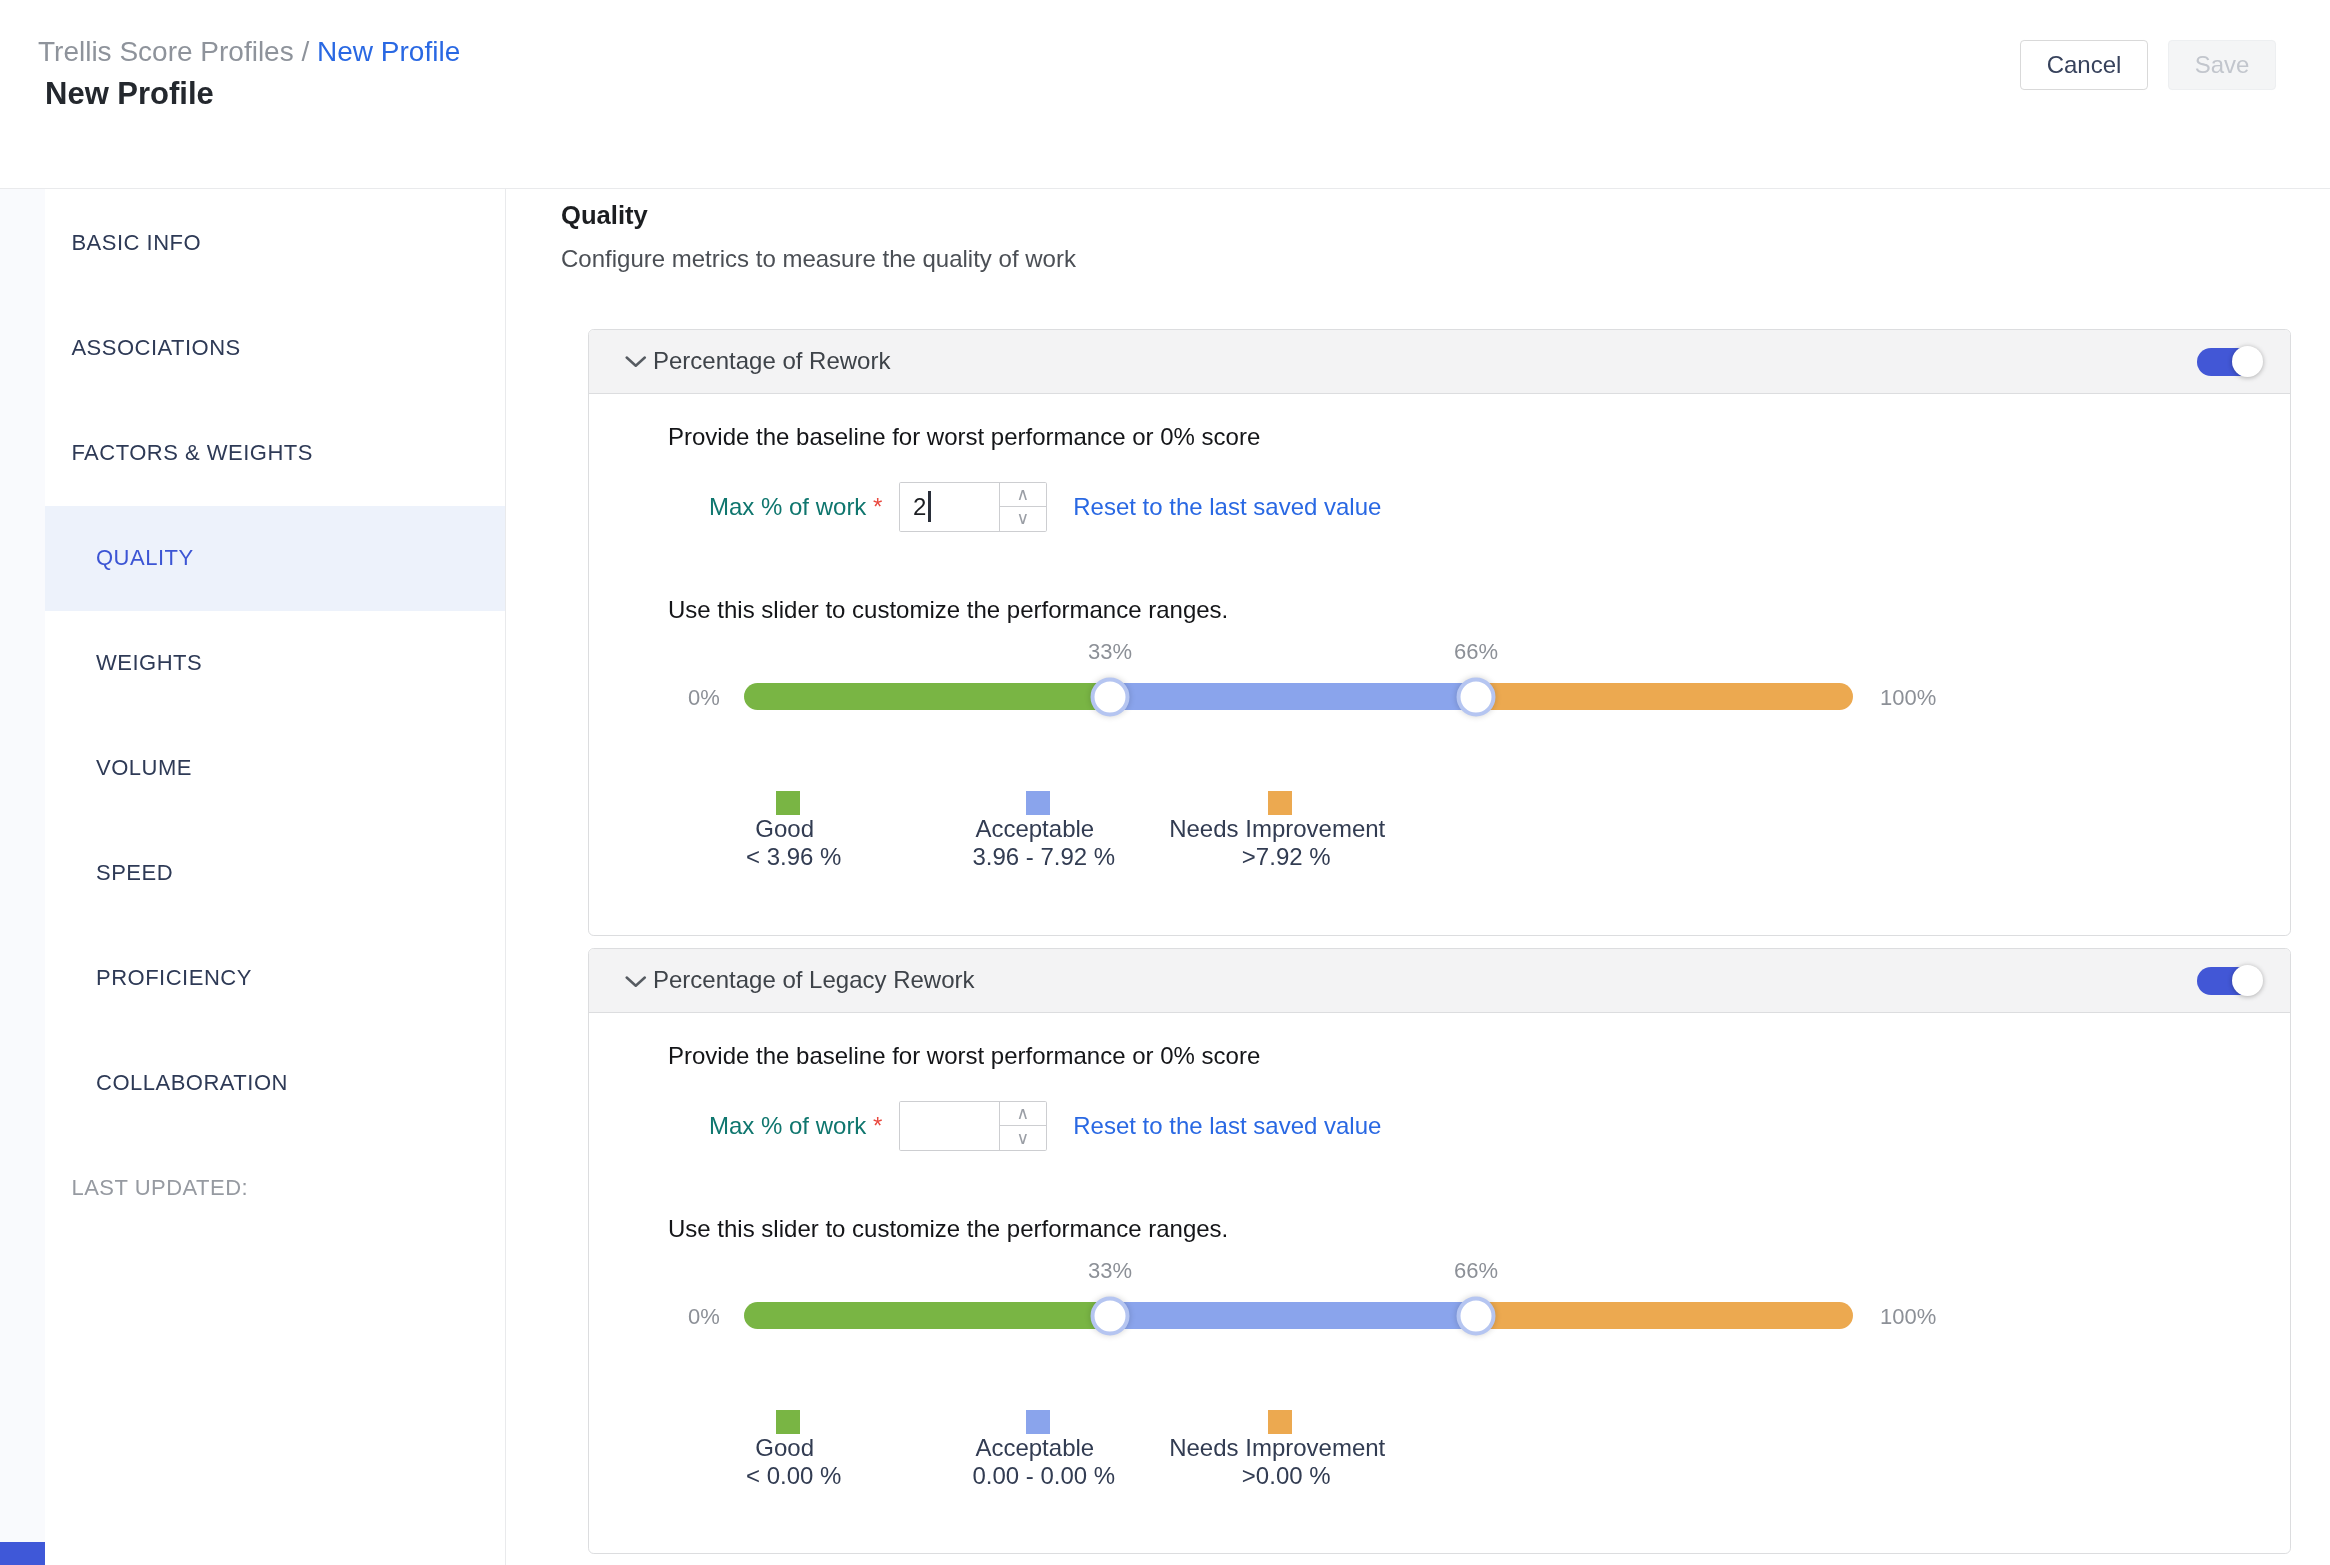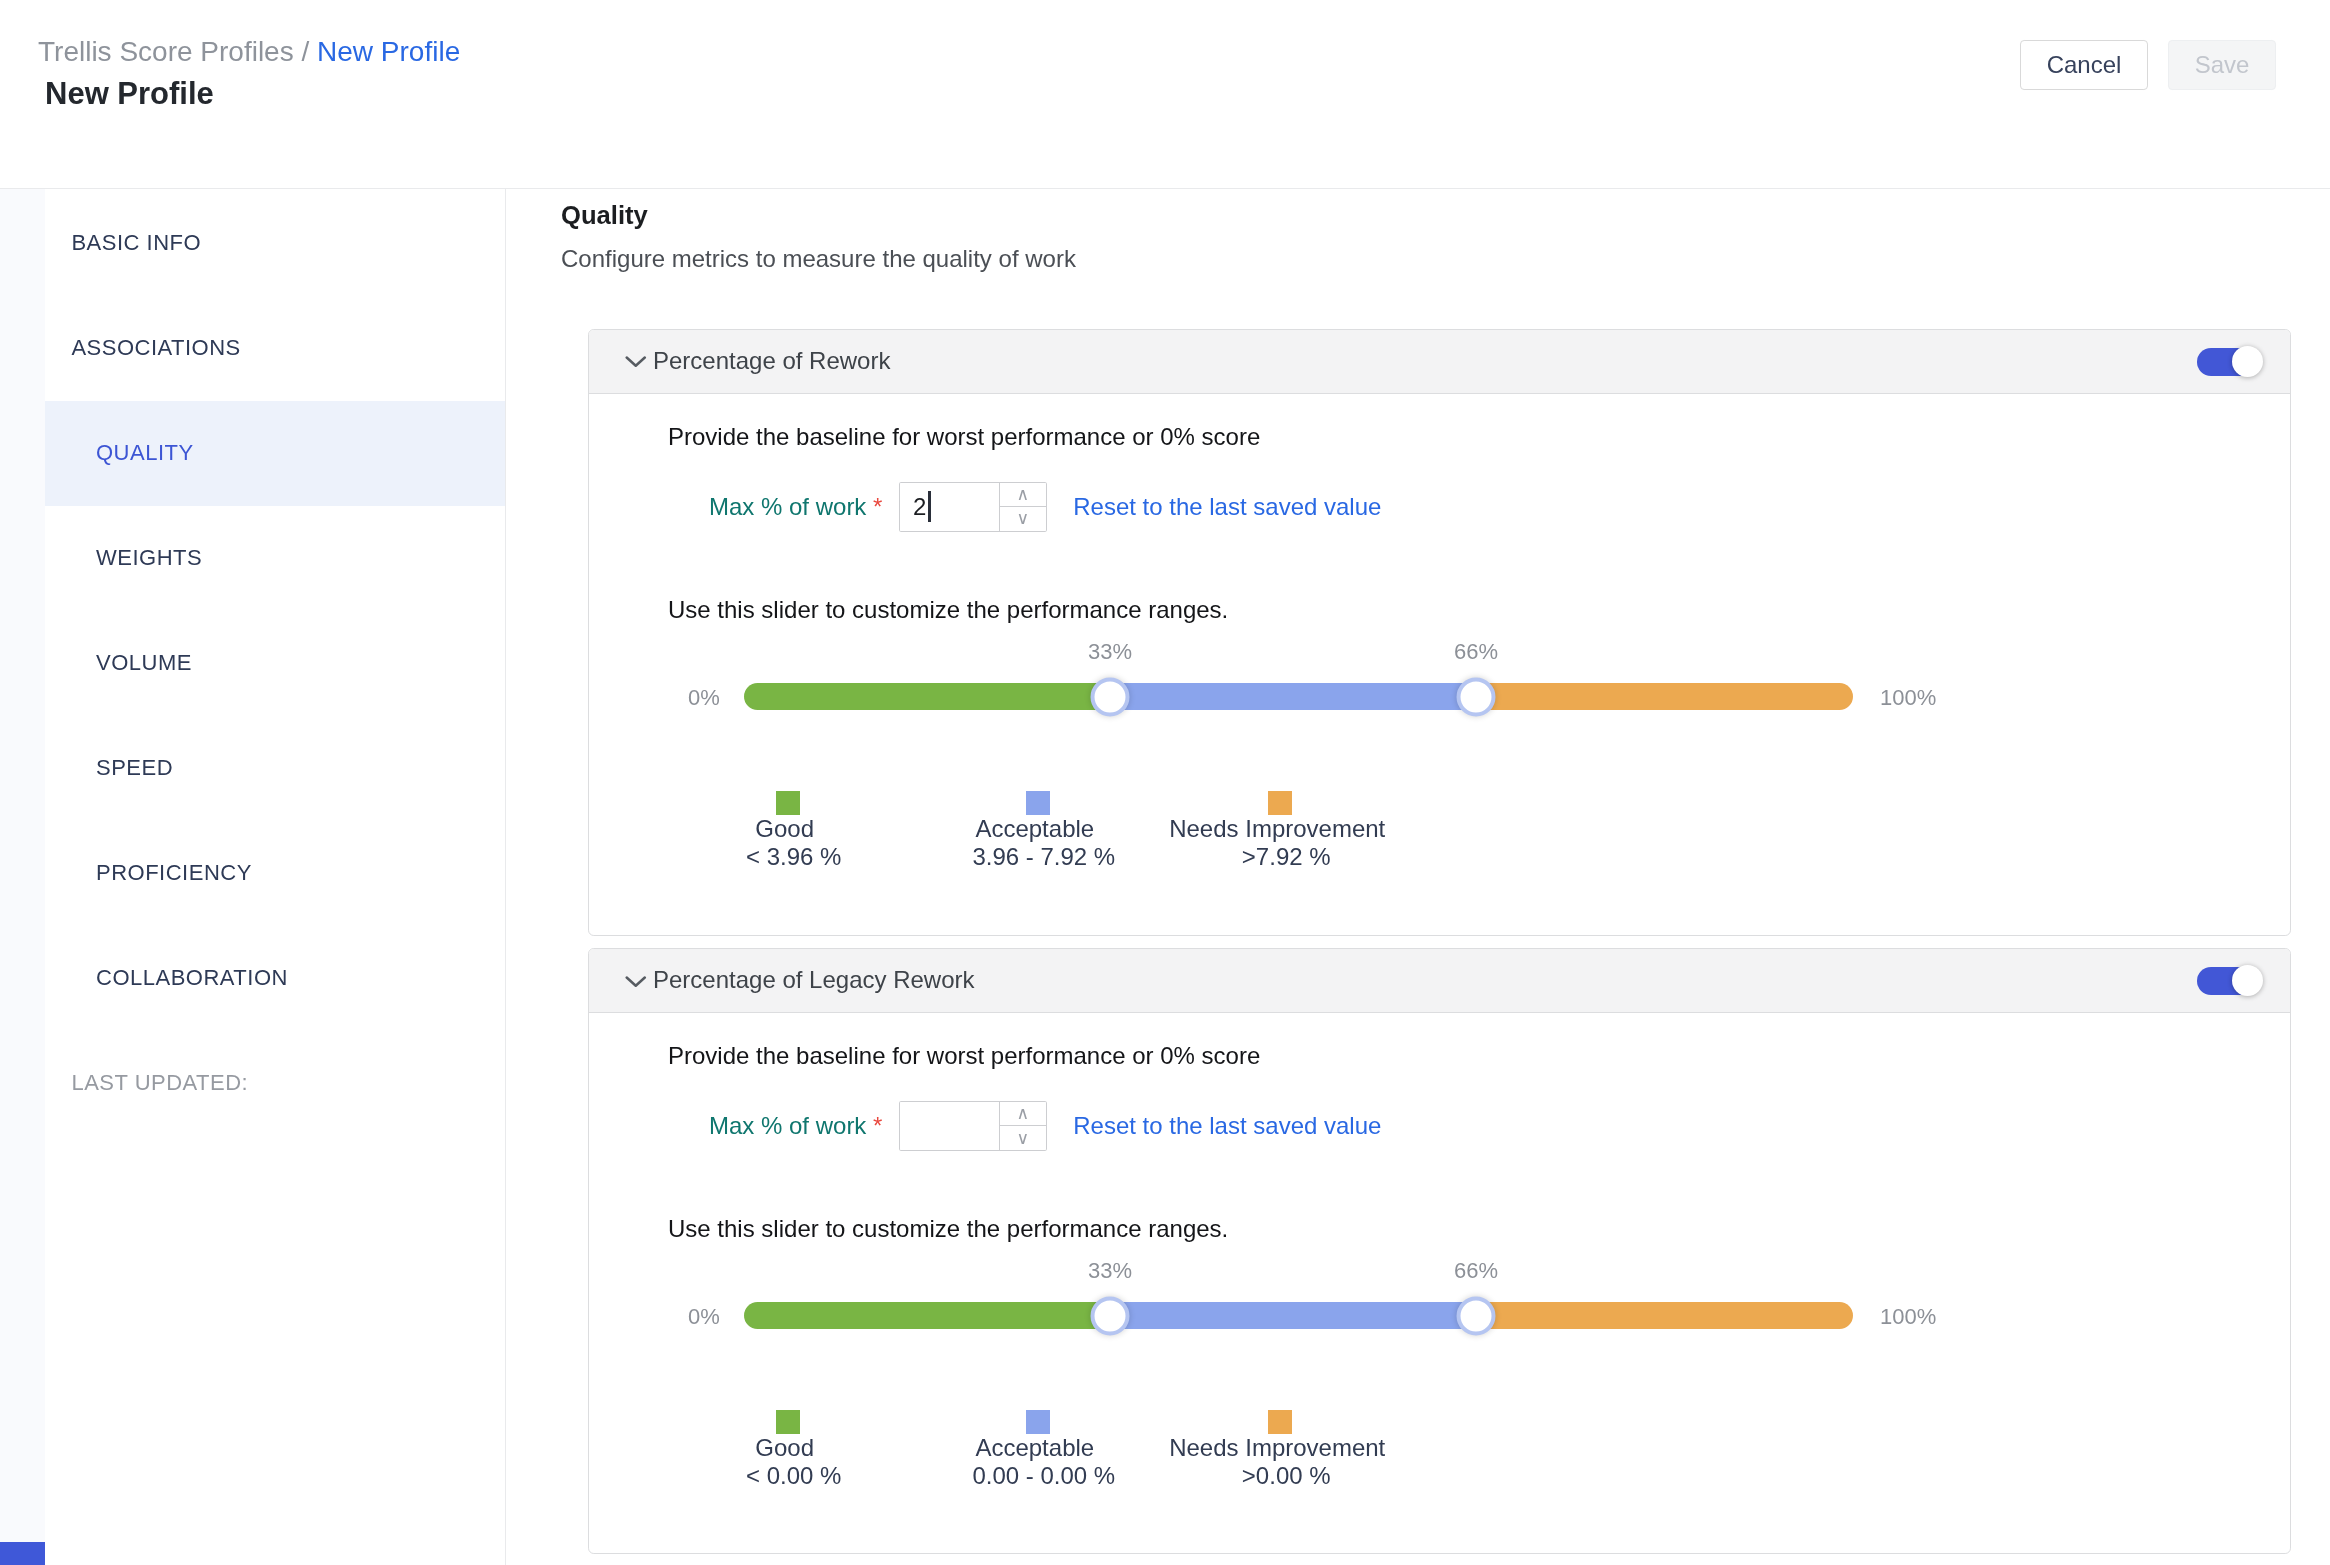--- a/index.html
+++ b/index.html
@@ -107,20 +107,21 @@
 
   <div class="bodyrow">
 
     <div class="left-rail">
       <div class="rail-thumb"></div>
     </div>
 
     <nav class="sidebar">
       <div class="side-item">BASIC INFO</div>
       <div class="side-item">ASSOCIATIONS</div>
+      <div class="side-item">FACTORS &amp; WEIGHTS</div>
       <div class="side-item indent active">QUALITY</div>
       <div class="side-item indent">WEIGHTS</div>
       <div class="side-item indent">VOLUME</div>
       <div class="side-item indent">SPEED</div>
       <div class="side-item indent">PROFICIENCY</div>
       <div class="side-item indent">COLLABORATION</div>
       <div class="side-footer">LAST UPDATED:</div>
     </nav>
 
     <main class="main">

